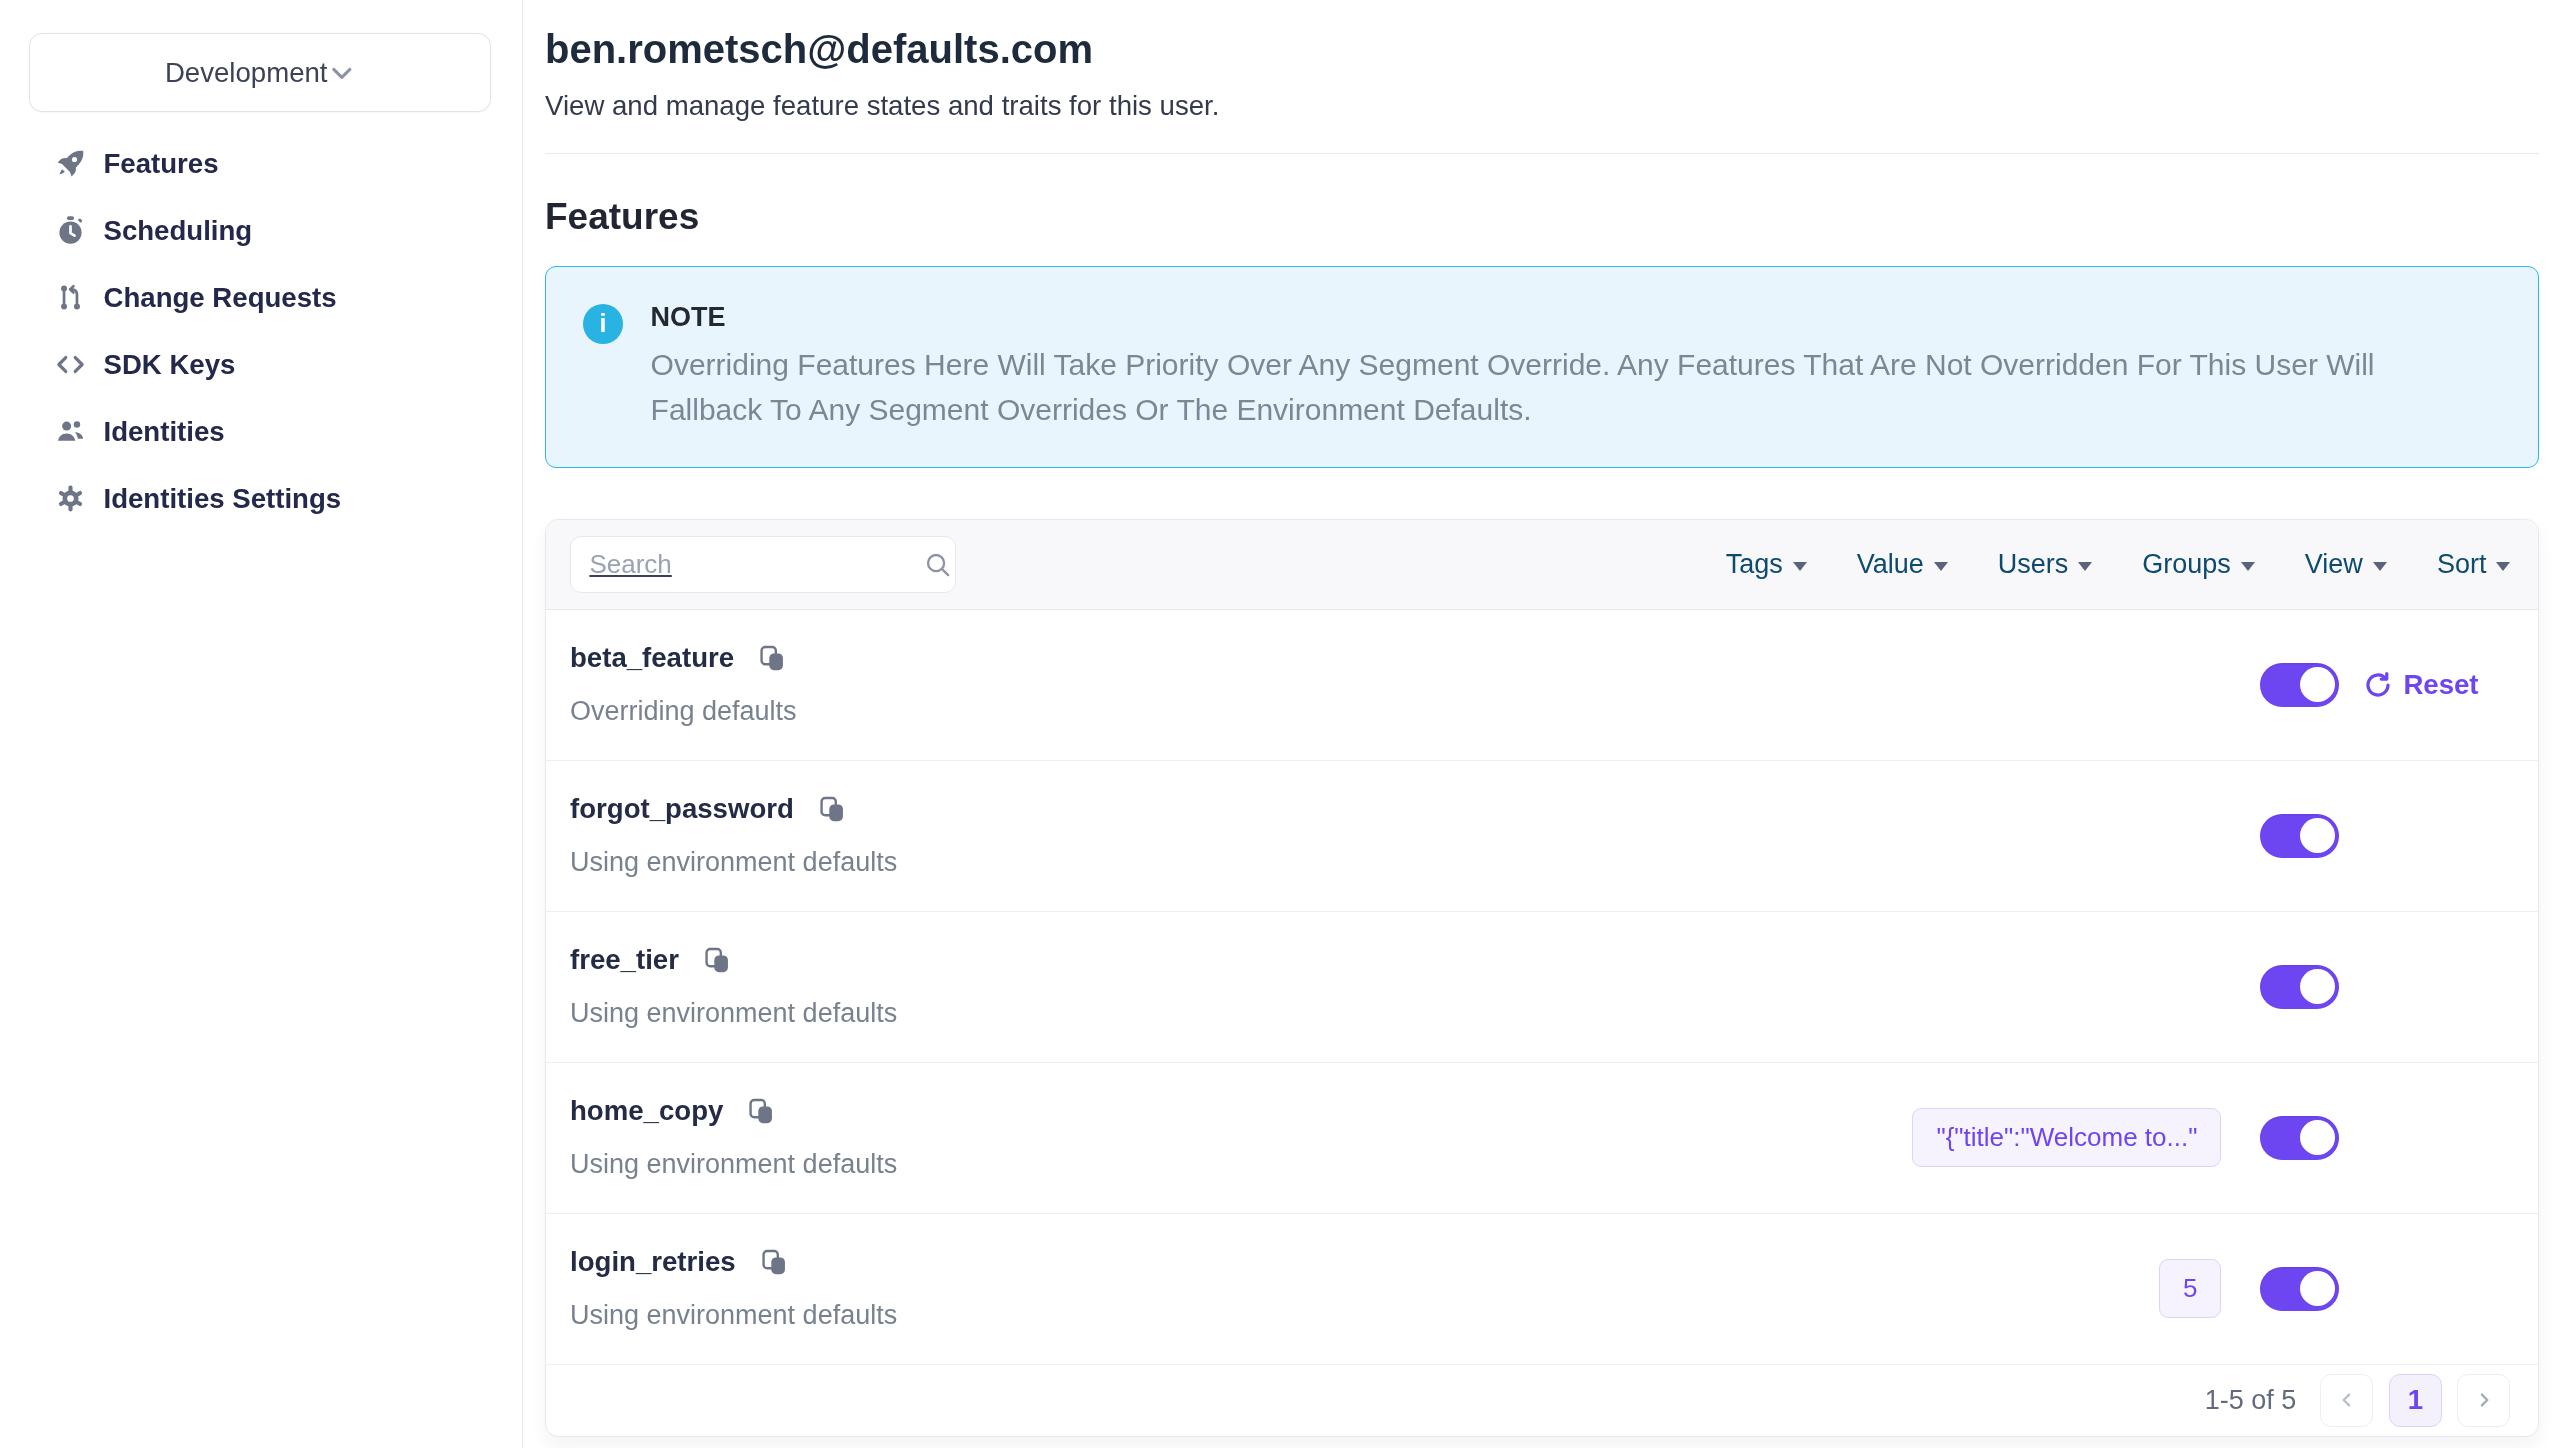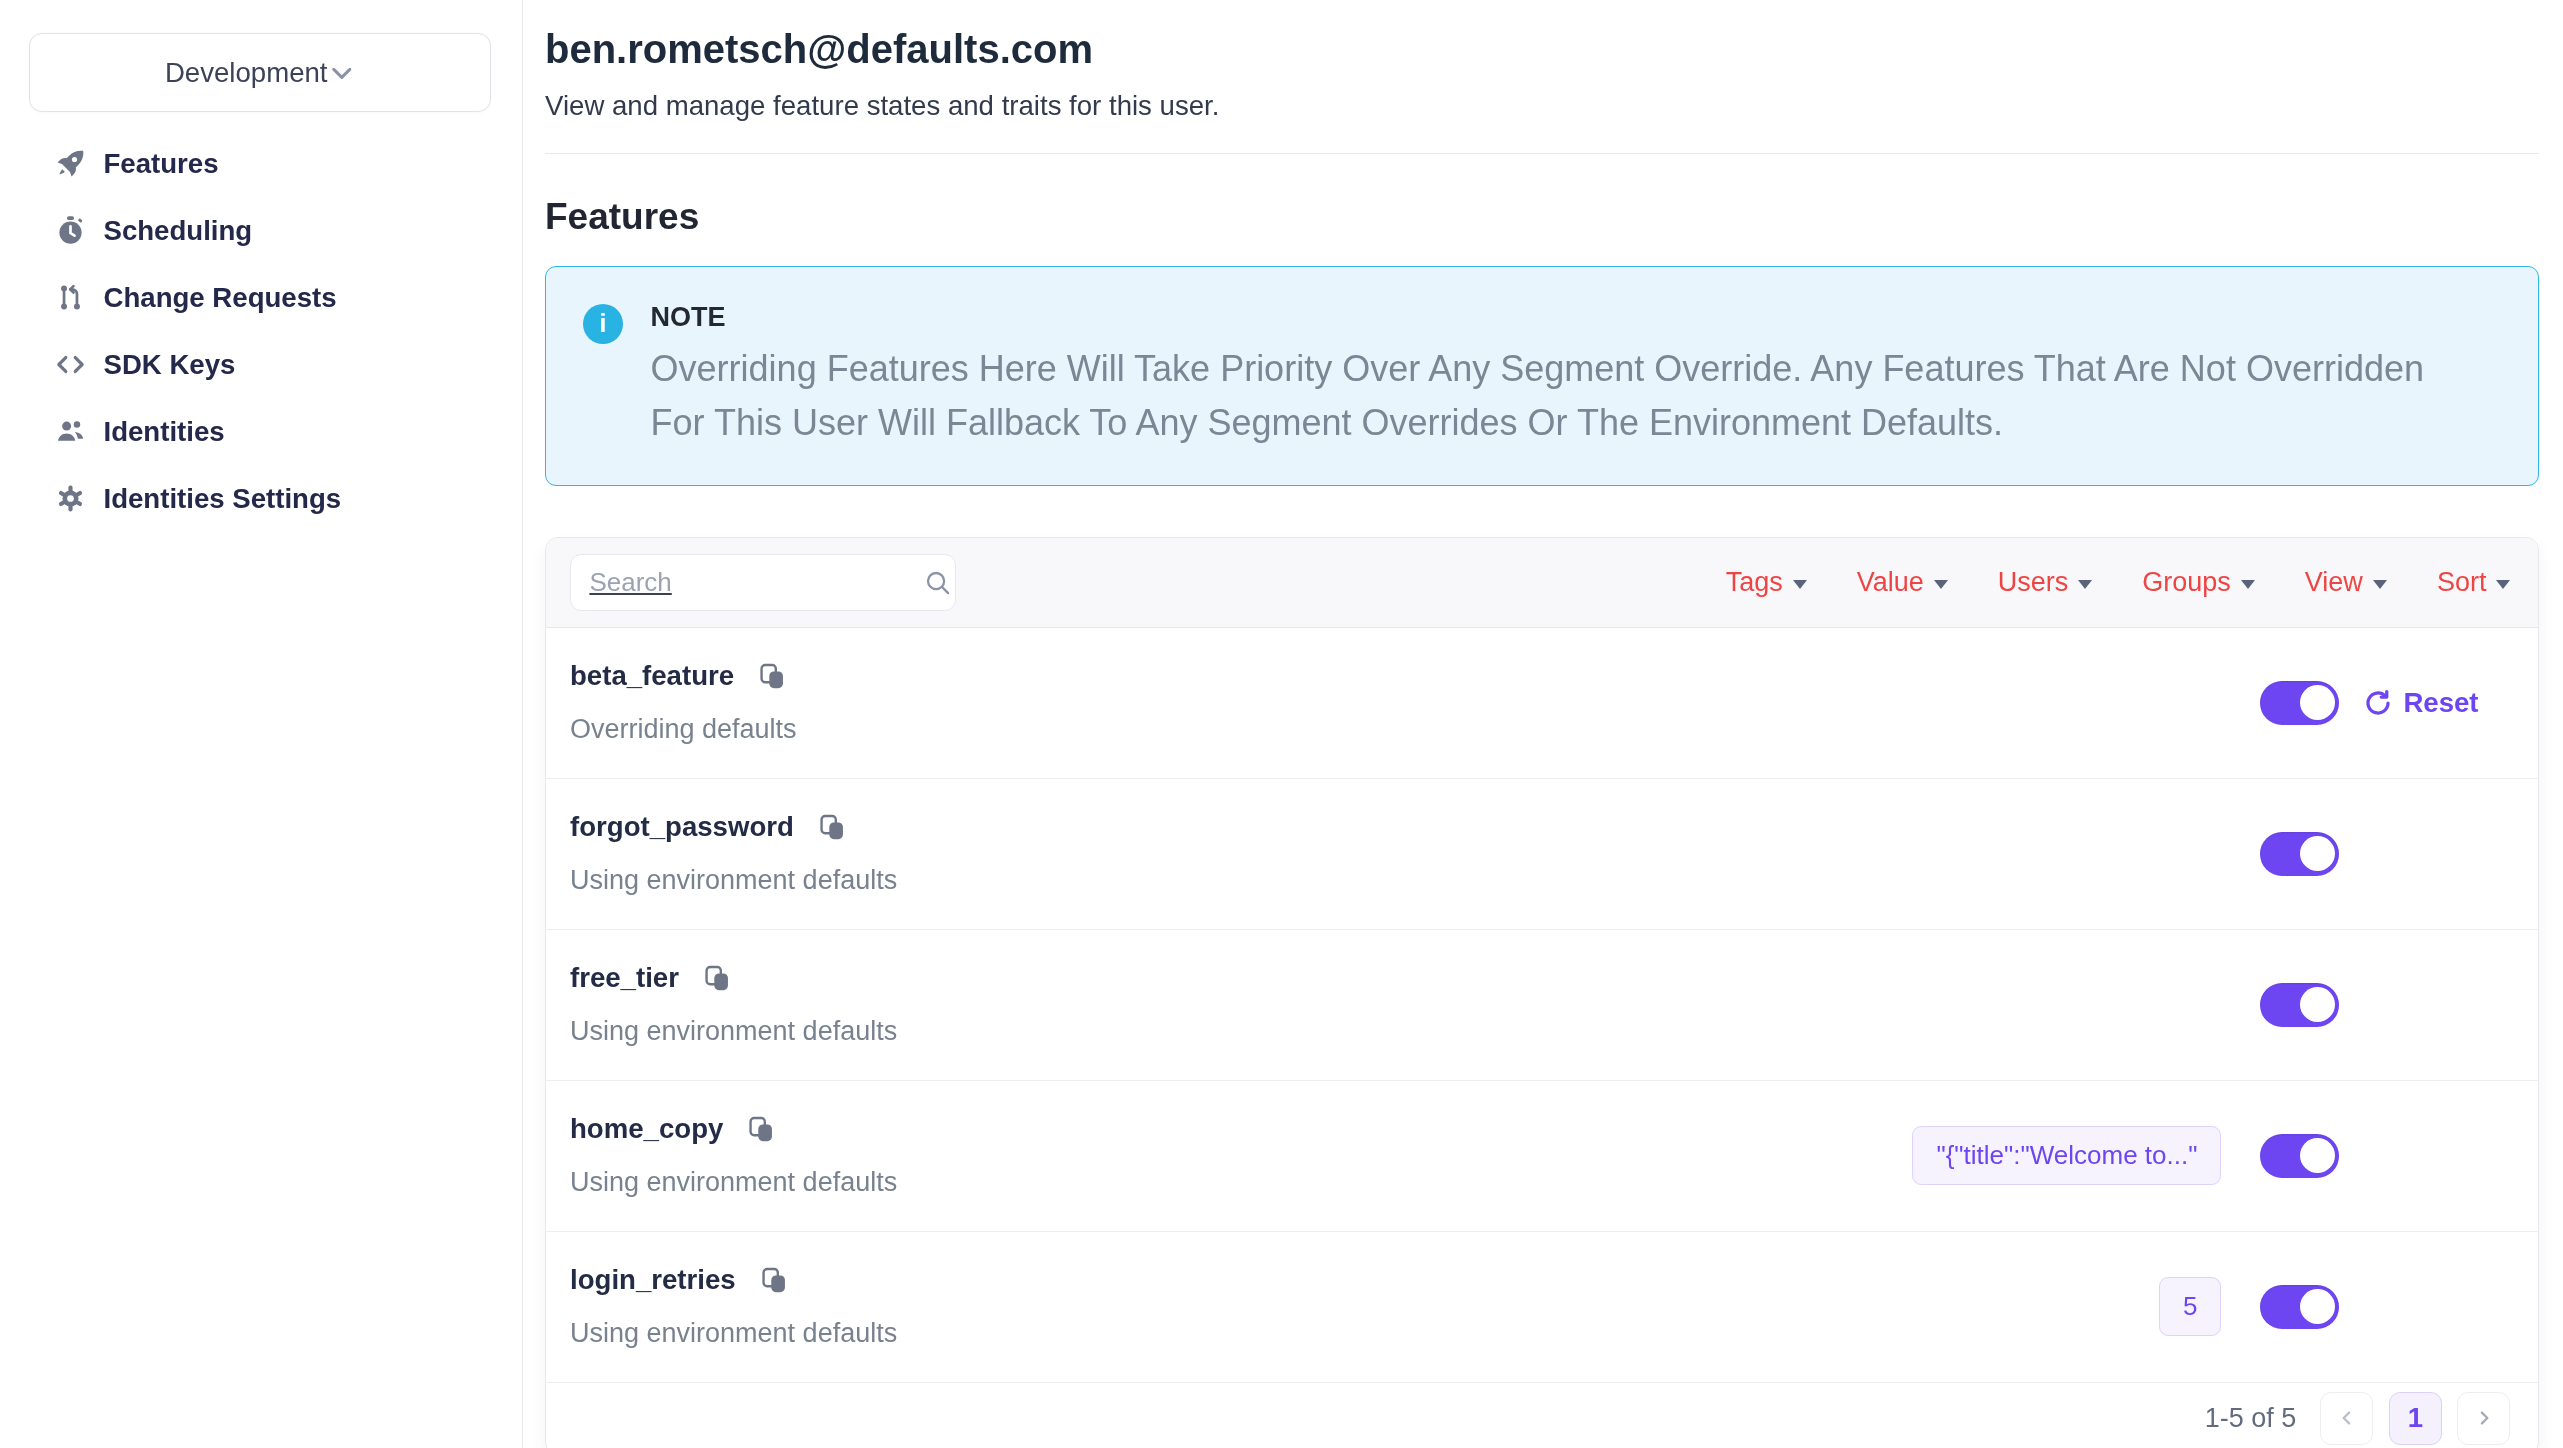--- a/index.html
+++ b/index.html
@@ -52,21 +52,21 @@
     padding: 35px 37px;
     display: flex; gap: 27.6px;
   }
   .info-icon {
     width: 40px; height: 40px; border-radius: 50%;
     background: #29b3e3; color: #fff;
     display: flex; align-items: center; justify-content: center;
     font-size: 25px; font-weight: 700; flex-shrink: 0; margin-top: 1.8px;
   }
   .note-title { font-size: 27px; font-weight: 700; color: #232833; line-height: 1.15; }
-  .note-body { font-size: 36px; color: #7c8694; line-height: 1.5; margin-top: 9.2px; max-width: 1802px; }
+  .note-body { font-size: 30px; color: #7c8694; line-height: 1.5; margin-top: 9.2px; max-width: 1802px; }
 
   
   .card {
     margin-top: 51px;
     border: 0.9px solid #e7e7ee;
     border-radius: 13px;
     box-shadow: 0 9.2px 18.4px rgba(40,40,80,0.05);
     background: #fff;
     overflow: hidden;
   }
@@ -86,21 +86,21 @@
   }
   .search input {
     border: none; outline: none; flex: 1;
     font-size: 26px; color: #3a4154; background: transparent;
     font-family: inherit;
     text-decoration: underline;
   }
   .search input::placeholder { color: #9aa3b2; }
   .search-icon svg { width: 27.6px; height: 27.6px; }
   .filters { display: flex; align-items: center; gap: 50px; }
-  .filter { display: flex; align-items: center; gap: 10px; font-size: 27px; color: #ef4444; cursor: pointer; }
+  .filter { display: flex; align-items: center; gap: 10px; font-size: 27px; color: #0c4a6e; cursor: pointer; }
   .caret {
     width: 0; height: 0;
     border-left: 7.4px solid transparent; border-right: 7.4px solid transparent;
     border-top: 9.2px solid #59637a;
     margin-top: 3.7px;
   }
 
   .feature-row {
     display: flex; align-items: center; justify-content: space-between;
     min-height: 151px;

